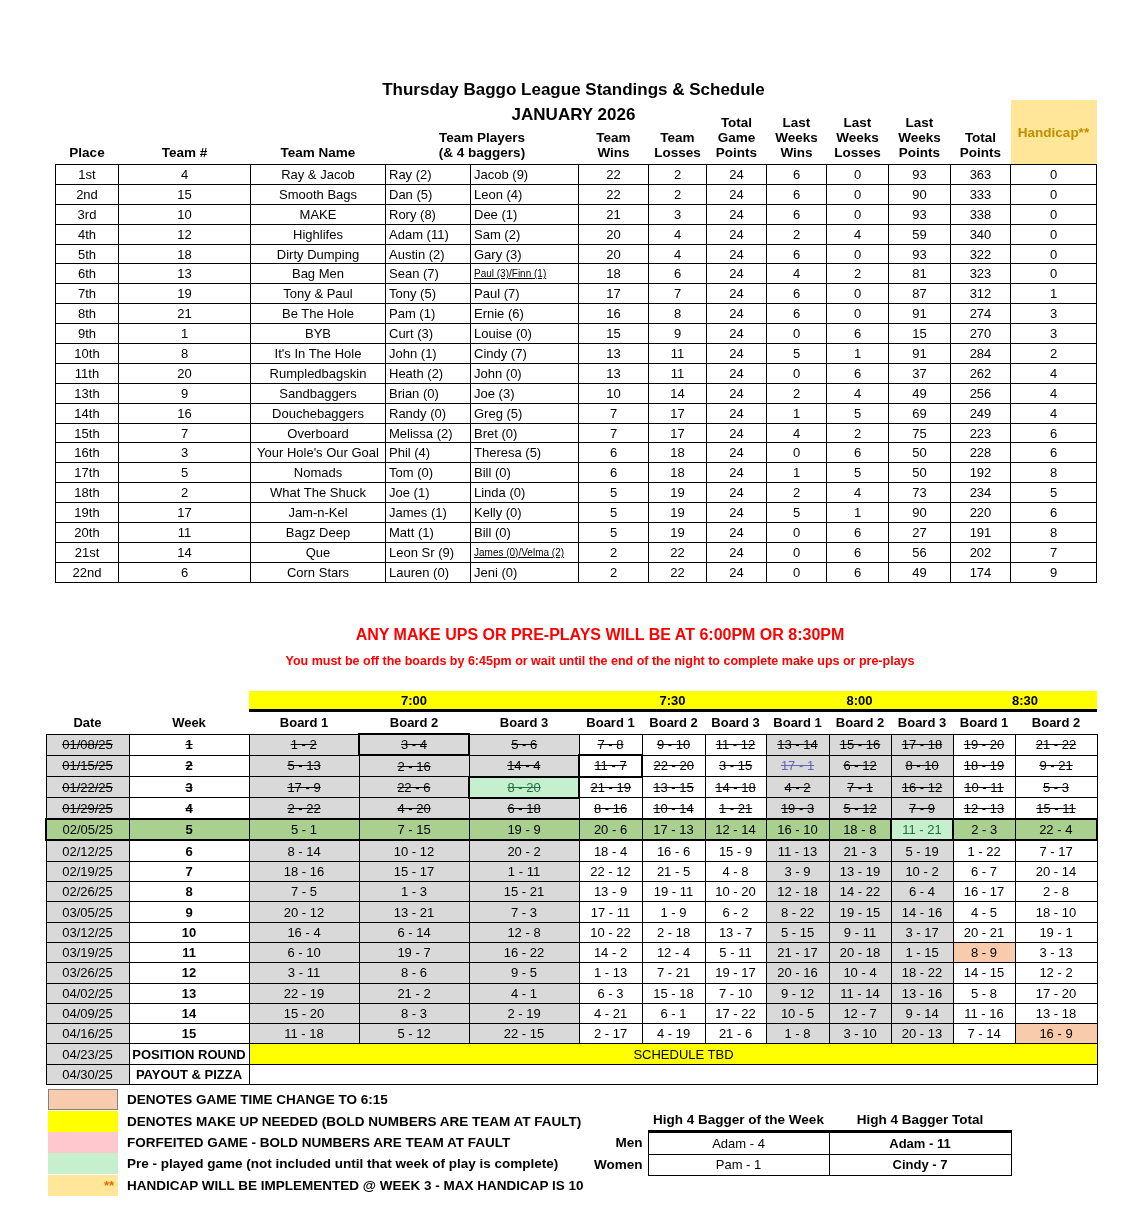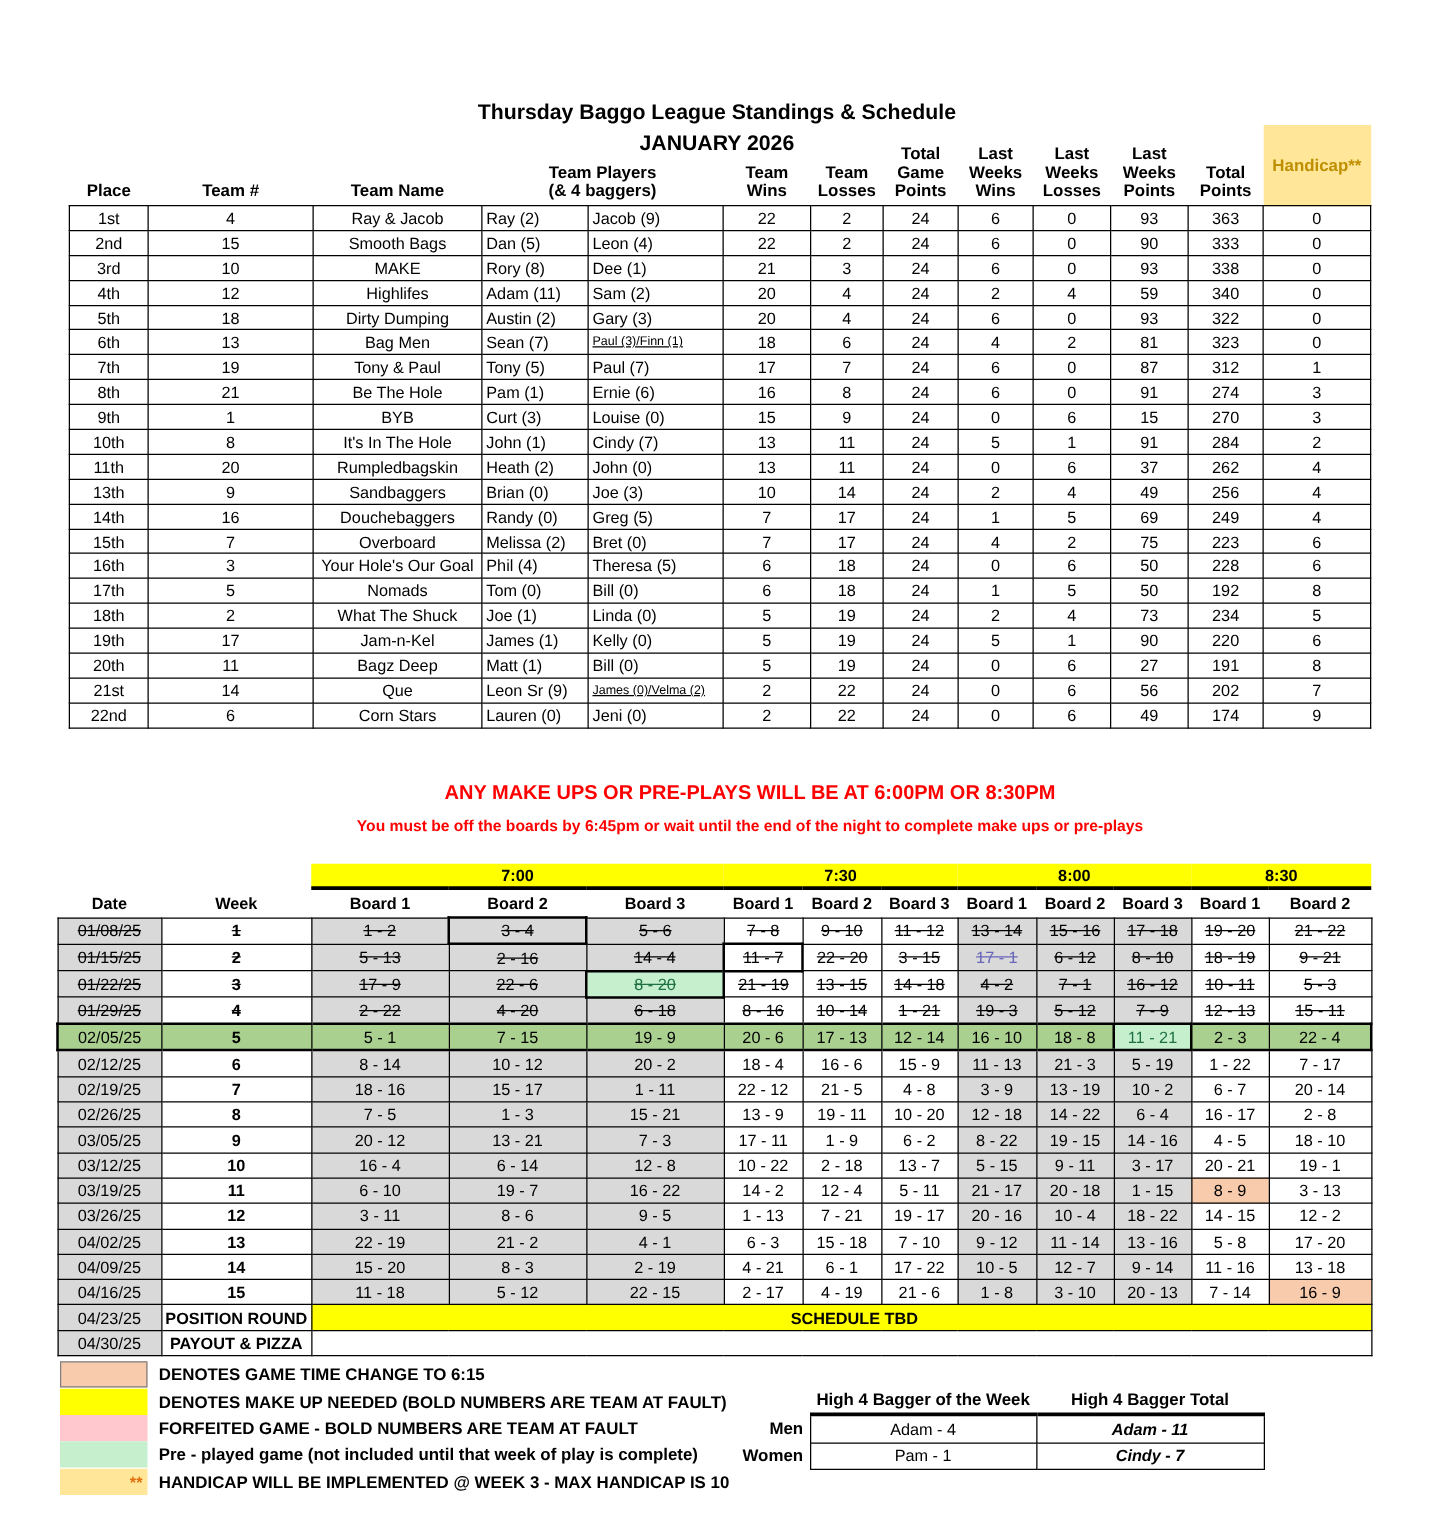--- a/index.html
+++ b/index.html
@@ -43,39 +43,39 @@
   .sched tr.struck td{text-decoration:line-through;}
   .sched tr.green-row td{background:var(--green);border-top:2.5px solid #000;border-bottom:2.5px solid #000;}
   .sched tr.green-row td:first-child{border-left:2.5px solid #000;}
   .sched tr.green-row td:last-child{border-right:2.5px solid #000;}
   .sched td.boxed{border:2.5px solid #000;}
   .sched tr .preplayed{background:var(--pregreen);color:var(--pregreen-text);}
   .sched tr.green-row td.preplayed{background:var(--pregreen);}
   .sched td.orange{background:var(--orange);}
   .sched td.blue{color:var(--blue);}
   .sched td.label-cell{font-weight:bold;}
-  .sched td.tbd{background:var(--yellow);font-weight:bold;padding-left:21px;}
+  .sched td.tbd{background:var(--yellow);font-weight:normal;padding-left:21px;}
   
   .legend{position:absolute;left:48px;top:1089px;}
   .legend-row{display:flex;align-items:center;height:21.4px;}
   .swatch{width:70px;height:21px;margin-right:9px;box-sizing:border-box;flex:none;
     text-align:right;font-weight:bold;color:#E26B0A;font-size:13px;line-height:21px;padding-right:4px;}
   .swatch.orange-s{background:var(--orange);border:1px solid #808080;}
   .swatch.yellow-s{background:var(--yellow);}
   .swatch.pink-s{background:var(--pink);}
   .swatch.green-s{background:var(--pregreen);}
   .swatch.tan-s{background:var(--tan);}
   .legend-text{font-weight:bold;font-size:13.5px;white-space:nowrap;}
   
   .baggers{position:absolute;left:593px;top:1108px;}
   .baggers th{font-weight:bold;font-size:13.5px;height:22px;text-align:center;padding:0;}
   .baggers th.colhead{border-bottom:3px solid #000;}
   .baggers td{border:1px solid #000;height:20.5px;text-align:center;font-size:13px;padding:0;}
   .baggers td.rowlabel{border:none;font-weight:bold;text-align:right;padding-right:5px;font-size:13.5px;}
-  .baggers td.total{font-weight:bold;font-style:italic;}
+  .baggers td.total{font-weight:bold;}
 </style>
 </head>
 <body>
 
 <div class="title-block">
   <div>Thursday Baggo League Standings &amp; Schedule</div>
   <div>JANUARY 2026</div>
 </div>
 
 <table class="standings">

